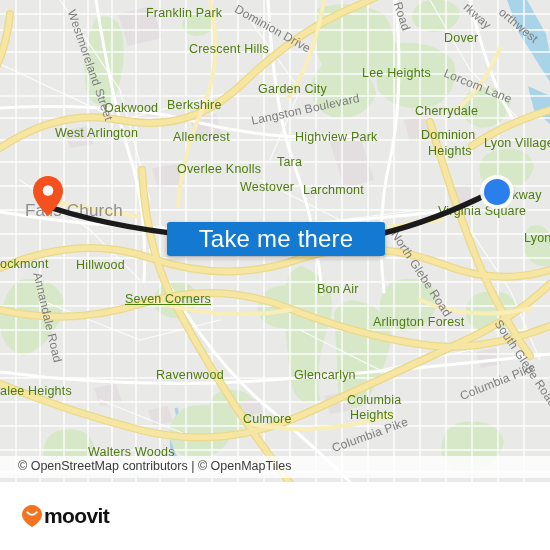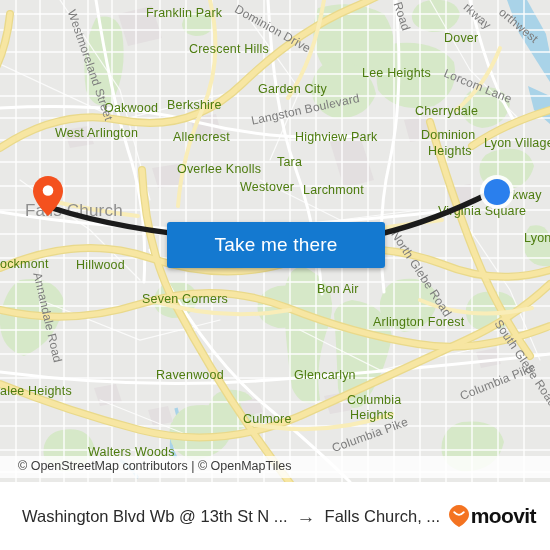--- a/index.html
+++ b/index.html
@@ -62,27 +62,27 @@
     width: 26px; height: 26px;
     border-radius: 50%;
     background: #2a7fed;
     box-shadow: 0 0 0 4px rgba(255,255,255,.92), 0 1px 3px rgba(0,0,0,.3);
   }
 
   
   #cta {
     position: absolute;
     left: 167px; top: 222px;
-    width: 218px; height: 46px;
+    width: 218px; height: 34px;
     background: #1479d0;
     border: none;
     border-radius: 3px;
     color: #ffffff;
     font-family: "Liberation Sans", sans-serif;
-    font-size: 19px;
+    font-size: 24px;
     letter-spacing: .2px;
     cursor: pointer;
     box-shadow: 0 2px 4px rgba(0,0,0,.28);
     display: flex; align-items: center; justify-content: center;
   }
 
   
   #footer {
     position: absolute;
     left: 0; top: 482px;
@@ -310,21 +310,21 @@
         <div class="lbl place" style="left: 277px; top: 155px;">Tara</div>
         <div class="lbl place" style="left: 240px; top: 180px;">Westover</div>
         <div class="lbl place" style="left: 303px; top: 183px;">Larchmont</div>
         <div class="lbl city" style="left: 25px; top: 201px;">Falls Church</div>
         <div class="lbl place" style="left: 508px; top: 188px;">rkway</div>
         <div class="lbl place" style="left: 438px; top: 204px;">Virginia Square</div>
         <div class="lbl place" style="left: 524px; top: 231px;">Lyon</div>
         <div class="lbl place" style="left: 0px; top: 257px;">ockmont</div>
         <div class="lbl place" style="left: 76px; top: 258px;">Hillwood</div>
         <div class="lbl place" style="left: 317px; top: 282px;">Bon Air</div>
-        <div class="lbl place" style="left: 142px; top: 292px;">Seven Corners</div>
+        <div class="lbl place" style="left: 125px; top: 292px; text-decoration: underline;">Seven Corners</div>
         <div class="lbl place" style="left: 373px; top: 315px;">Arlington Forest</div>
         <div class="lbl place" style="left: 294px; top: 368px;">Glencarlyn</div>
         <div class="lbl place" style="left: 156px; top: 368px;">Ravenwood</div>
         <div class="lbl place" style="left: 0px; top: 384px;">alee Heights</div>
         <div class="lbl place" style="left: 347px; top: 393px;">Columbia</div>
         <div class="lbl place" style="left: 350px; top: 408px;">Heights</div>
         <div class="lbl place" style="left: 243px; top: 412px;">Culmore</div>
         <div class="lbl place" style="left: 88px; top: 445px; text-align: center;">Walters Woods</div>
         <div class="lbl road" style="left: 78px; top: 8px; transform: rotate(71deg); transform-origin: left top;">Westmoreland Street</div>
         <div class="lbl road" style="left: 239px; top: 2px; transform: rotate(29deg); transform-origin: left top;">Dominion Drive</div>
@@ -352,25 +352,20 @@
       <path d="M15 0 C6.7 0 0 6.7 0 15 C0 26 15 40 15 40 C15 40 30 26 30 15 C30 6.7 23.3 0 15 0 Z" fill="#f4511e"></path>
       <circle cx="15" cy="14.5" r="5.3" fill="#ffffff"></circle>
     </svg>
   </div>
 
   <div class="blue-dot" style="left:484px; top:179px;"></div>
 
   <button id="cta">Take me there</button>
 
   <div id="footer">
-    <div id="trip">
-      <span id="origin" class="trip-text">Washington Blvd Wb @ 13th St N ...</span>
-      <span class="arrow">→</span>
-      <span id="destination" class="trip-text">Falls Church, ...</span>
-    </div>
     <div id="brand">
       <svg width="20" height="22" viewBox="0 0 20 22">
         <path d="M10 0 C4.5 0 0 4.4 0 9.8 C0 16.6 10 22 10 22 C10 22 20 16.6 20 9.8 C20 4.4 15.5 0 10 0 Z" fill="#f47321"></path>
         <path d="M5.2 7.2 q4.8 5.4 9.6 0" stroke="#ffffff" stroke-width="1.9" fill="none" stroke-linecap="round"></path>
       </svg>
       <span class="word">moovit</span>
     </div>
   </div>
 
 </div>

